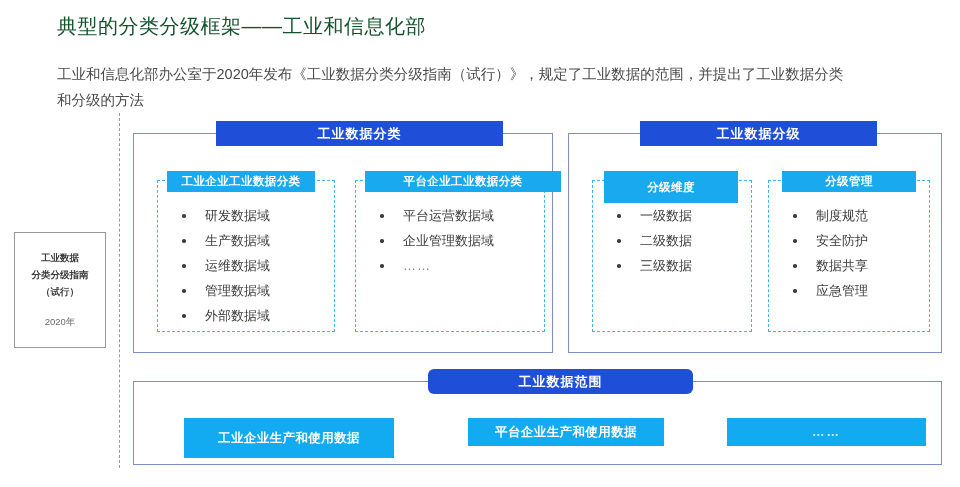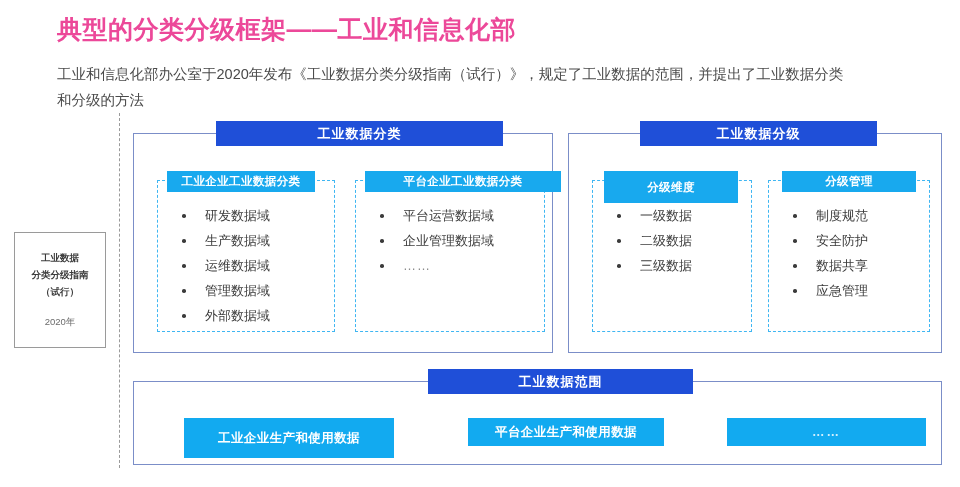--- a/index.html
+++ b/index.html
@@ -13,23 +13,23 @@
     font-family: "Liberation Sans", "DejaVu Sans", sans-serif;
     overflow: hidden;
     position: relative;
   }
 
   
   .page-title {
     position: absolute;
     left: 57px;
     top: 13px;
-    font-size: 25px;
-    font-weight: bold;
-    color: #ec4899;
+    font-size: 20px;
+    font-weight: normal;
+    color: #14532d;
     letter-spacing: 0.5px;
     white-space: nowrap;
   }
   .page-subtitle {
     position: absolute;
     left: 57px;
     top: 61px;
     width: 800px;
     font-size: 14.5px;
     line-height: 26px;
@@ -97,21 +97,21 @@
     font-weight: bold;
     display: flex;
     align-items: center;
     justify-content: center;
     letter-spacing: 1px;
     z-index: 5;
     white-space: nowrap;
   }
   #bar-classify { left: 205px; top: 121px; width: 287px; height: 25px; margin-left: 11px; }
   #bar-grade    { left: 640px; top: 121px; width: 237px; height: 25px; }
-  #bar-scope    { left: 428px; top: 369px; width: 265px; height: 25px; }
+  #bar-scope    { left: 428px; top: 369px; width: 265px; height: 25px; border-radius: 6px; }
 
   
   .group {
     position: absolute;
     border: 1.5px dashed #3FB6F2;
     box-sizing: border-box;
     background: transparent;
   }
   #group-a { left: 157px; top: 180px; width: 178px; height: 152px; }
   #group-b { left: 355px; top: 180px; width: 190px; height: 152px; }

